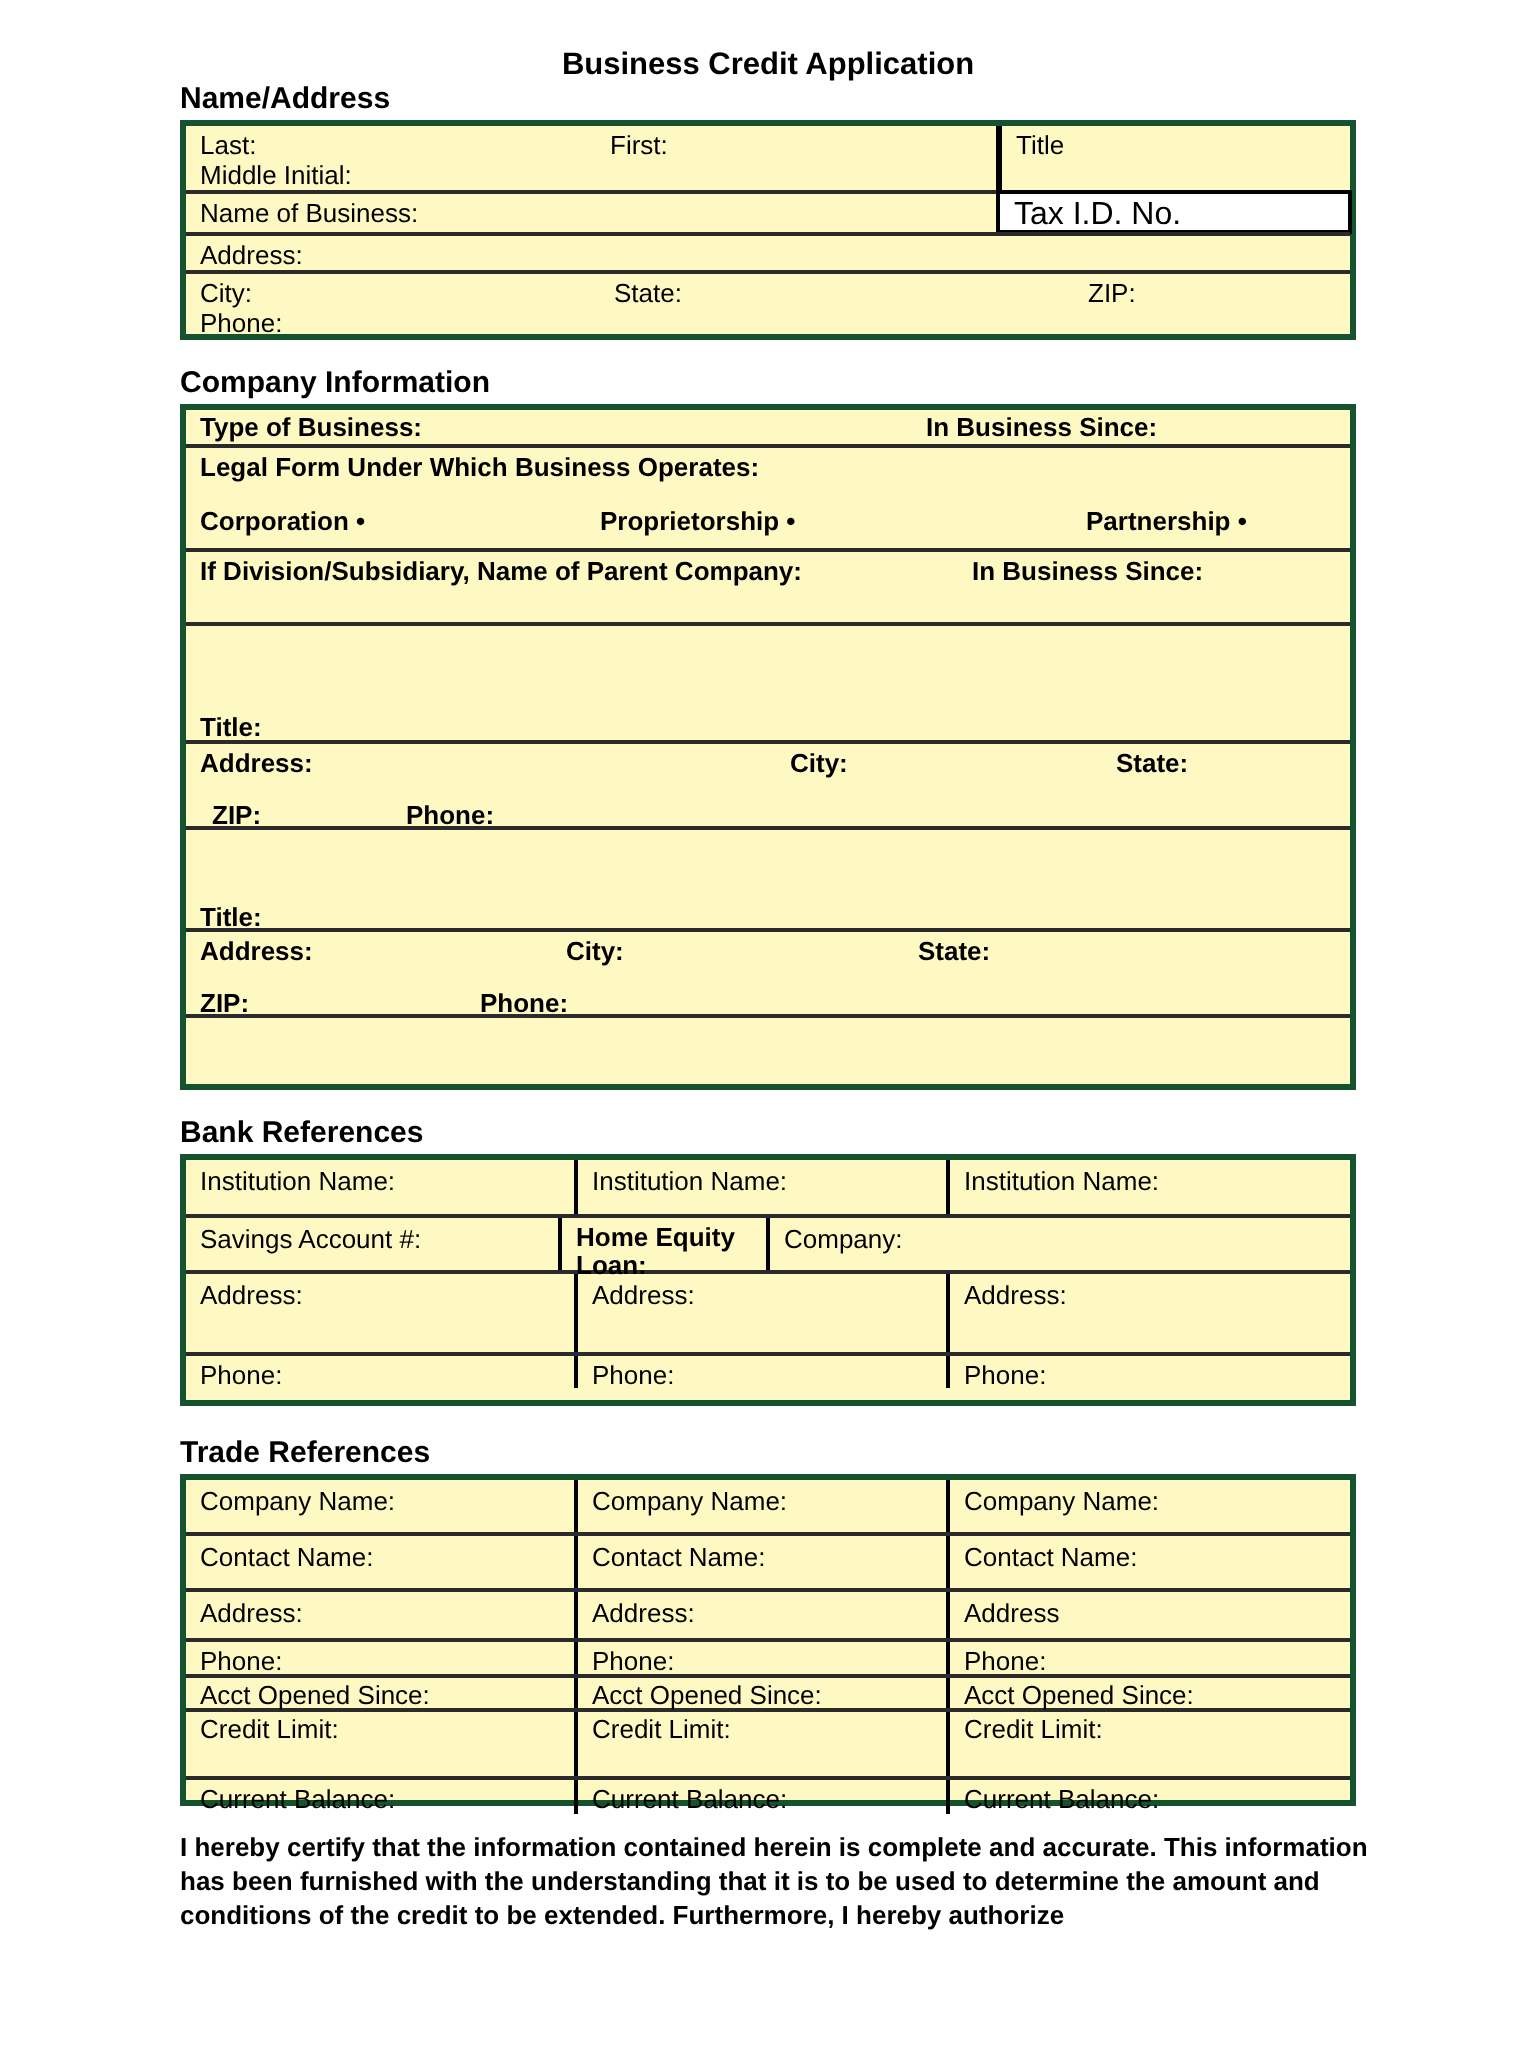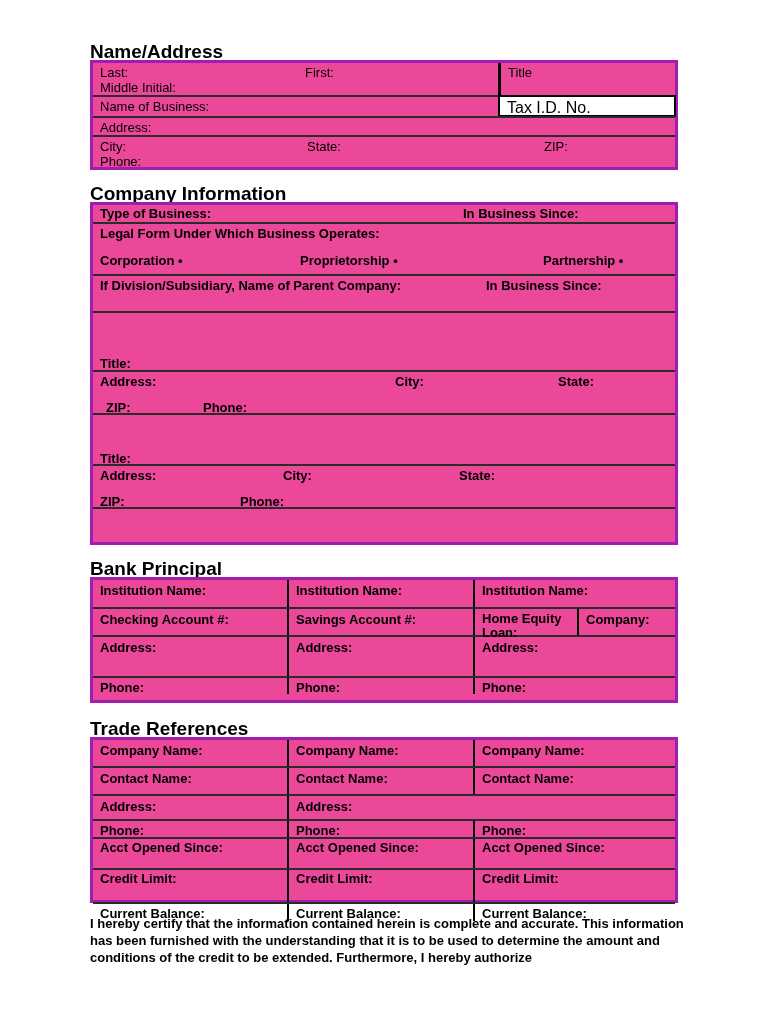--- a/index.html
+++ b/index.html
@@ -1,45 +1,46 @@
 <!DOCTYPE html>
 <html><head>
 <meta charset="utf-8">
 <style>
   html,body{margin:0;padding:0;background:#fff;}
   .page{position:relative;width:770px;height:1024px;background:#fff;
         font-family:"Liberation Sans",sans-serif;color:#000;overflow:hidden;}
   .doc-title{position:absolute;top:24px;left:90px;width:588px;text-align:center;
              font-size:15.5px;font-weight:bold;}
-  .sec-heading{position:absolute;left:90px;font-size:19px;font-weight:bold;}
-  .tbl{position:absolute;left:90px;width:588px;border:3px solid #a21caf;box-sizing:border-box;background:#ec4899;}
+  .sec-heading{position:absolute;left:90px;font-size:15px;font-weight:bold;}
+  .tbl{position:absolute;left:90px;width:588px;border:3px solid #14532d;box-sizing:border-box;background:#fef9c3;}
   .row{position:relative;box-sizing:border-box;}
   .row + .row{border-top:2px solid #2b2b2b;}
   .lbl{position:absolute;font-size:13px;line-height:15px;white-space:nowrap;}
   .plain .lbl{font-weight:400;}
   .boldlbl{font-weight:bold;}
   .preline{white-space:pre-line;line-height:16px;}
   .title-cell{position:absolute;left:405px;top:0;bottom:0;right:0;
               border-left:3px solid #000;box-sizing:border-box;padding:2px 0 0 7px;font-size:13px;}
   .taxid-cell{position:absolute;left:405px;top:-2px;bottom:-1px;right:-1px;
               border:2px solid #000;box-sizing:border-box;padding:2px 0 0 7px;font-size:16px;background:#fff;}
   
   .grow{display:flex;box-sizing:border-box;}
   .grow + .grow{border-top:2px solid #2b2b2b;}
-  .cell{box-sizing:border-box;padding:3px 4px 0 7px;font-size:13px;font-weight:bold;line-height:15px;}
+  .cell{box-sizing:border-box;padding:3px 4px 0 7px;font-size:13px;font-weight:normal;line-height:15px;}
   .cell + .cell{border-left:2px solid #000;}
   .c1{width:194px;} .c2{width:186px;} .c3{width:198px;}
   .c3a{width:104px;} .c3b{flex:1;}
   .cert{position:absolute;left:90px;top:915px;width:594px;font-size:13px;font-weight:bold;line-height:17px;}
 </style>
 </head>
 <body>
 
 <div class="page">
 
+  <div class="doc-title">Business Credit Application</div>
 
   <div class="sec-heading" style="top:41px">Name/Address</div>
 
   <div class="tbl plain" style="top:60px;height:110px">
     <div class="row" style="height:32px">
       <span class="lbl" style="left:7px;top:2px">Last:</span>
       <span class="lbl" style="left:212px;top:2px">First:</span>
       <span class="lbl" style="left:7px;top:17px">Middle Initial:</span>
       <div class="title-cell">
         <span>Title</span>
@@ -95,30 +96,29 @@
     <div class="row" style="height:43px">
       <span class="lbl boldlbl" style="left:7px;top:2px">Address:</span>
       <span class="lbl boldlbl" style="left:190px;top:2px">City:</span>
       <span class="lbl boldlbl" style="left:366px;top:2px">State:</span>
       <span class="lbl boldlbl" style="left:7px;top:28px">ZIP:</span>
       <span class="lbl boldlbl" style="left:147px;top:28px">Phone:</span>
     </div>
     <div class="row" style="height:29px"></div>
   </div>
 
-  <div class="sec-heading" style="top:558px">Bank Principal</div>
+  <div class="sec-heading" style="top:558px">Bank References</div>
 
   <div class="tbl" style="top:577px;height:126px">
     <div class="grow" style="height:27px">
       <div class="cell c1"><span>Institution Name:</span></div>
       <div class="cell c2"><span>Institution Name:</span></div>
       <div class="cell c3"><span>Institution Name:</span></div>
     </div>
     <div class="grow" style="height:28px">
-      <div class="cell c1"><span>Checking Account #:</span></div>
       <div class="cell c2"><span>Savings Account #:</span></div>
       <div class="cell c3a" style="padding:3px 4px 15px 7px;font-size:13px;font-weight:bold;line-height:14px;border-left:2px solid #000;box-sizing:border-box"><span>Home Equity Loan:</span></div>
       <div class="cell c3b"><span>Company:</span></div>
     </div>
     <div class="grow" style="height:41px">
       <div class="cell c1"><span>Address:</span></div>
       <div class="cell c2"><span>Address:</span></div>
       <div class="cell c3"><span>Address:</span></div>
     </div>
     <div class="grow" style="height:18px">
@@ -137,27 +137,28 @@
       <div class="cell c3"><span>Company Name:</span></div>
     </div>
     <div class="grow" style="height:28px">
       <div class="cell c1"><span>Contact Name:</span></div>
       <div class="cell c2"><span>Contact Name:</span></div>
       <div class="cell c3"><span>Contact Name:</span></div>
     </div>
     <div class="grow" style="height:25px">
       <div class="cell c1"><span>Address:</span></div>
       <div class="cell c2"><span>Address:</span></div>
+      <div class="cell c3"><span>Address</span></div>
     </div>
     <div class="grow" style="height:18px">
       <div class="cell c1" style="padding-top:2px"><span>Phone:</span></div>
       <div class="cell c2" style="padding-top:2px"><span>Phone:</span></div>
       <div class="cell c3" style="padding-top:2px"><span>Phone:</span></div>
     </div>
-    <div class="grow" style="height:31px">
+    <div class="grow" style="height:17px">
       <div class="cell c1" style="padding-top:1px"><span>Acct Opened Since:</span></div>
       <div class="cell c2" style="padding-top:1px"><span>Acct Opened Since:</span></div>
       <div class="cell c3" style="padding-top:1px"><span>Acct Opened Since:</span></div>
     </div>
     <div class="grow" style="height:34px">
       <div class="cell c1" style="padding-top:1px"><span>Credit Limit:</span></div>
       <div class="cell c2" style="padding-top:1px"><span>Credit Limit:</span></div>
       <div class="cell c3" style="padding-top:1px"><span>Credit Limit:</span></div>
     </div>
     <div class="grow" style="height:19px">

